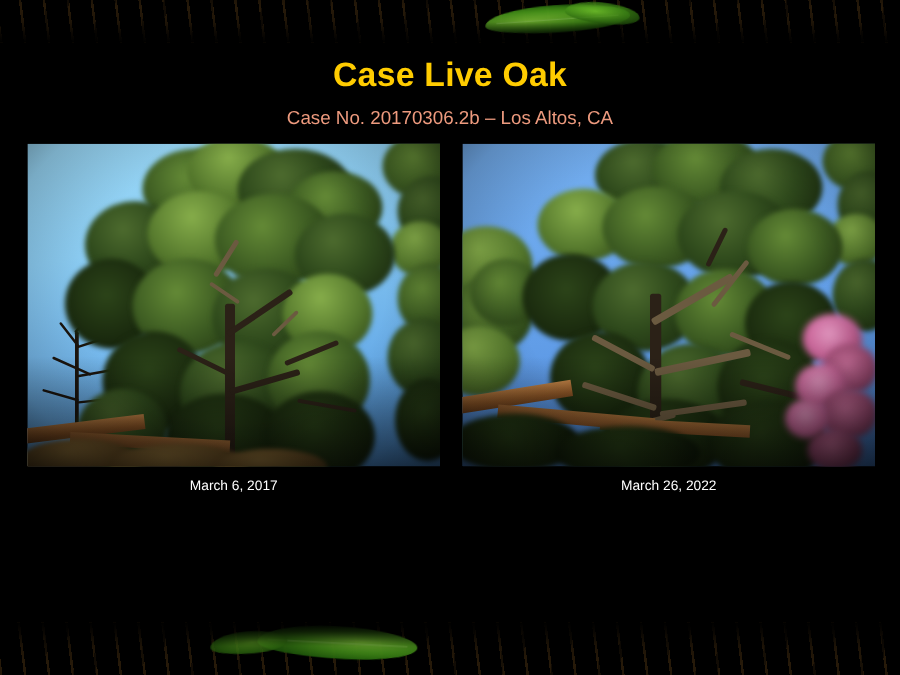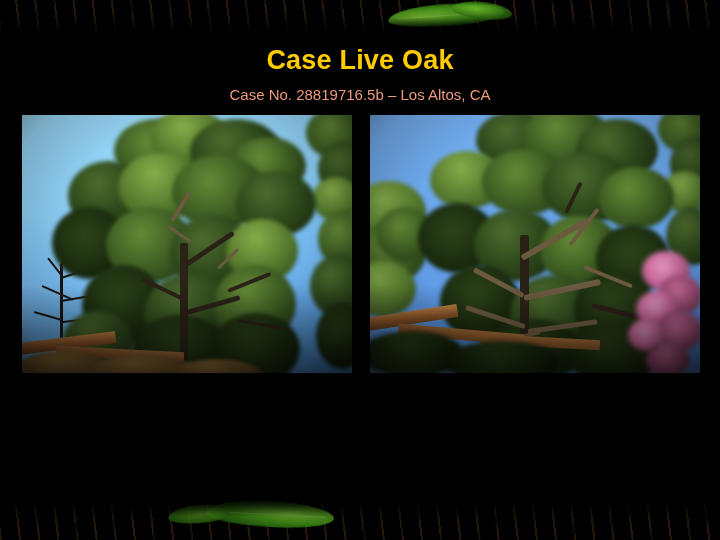--- a/index.html
+++ b/index.html
@@ -216,21 +216,21 @@
     <div class="flame-base"></div>
     <div class="flame-streaks"></div>
     <div class="leaf top-leaf">
       <div class="leaf-vein" style="left:8%;top:52%;width:84%;"></div>
     </div>
     <div class="leaf top-leaf2"></div>
     <div class="flame-fade-bottom"></div>
   </div>
 
   <div id="title">Case Live Oak</div>
-  <div id="subtitle">Case No. 28819716.5b – Los Altos, CA</div>
+  <div id="subtitle">Case No. 20170306.2b – Los Altos, CA</div>
 
   <div class="photo-wrap" style="left:22px; top:115px; width:330px; height:258px;">
     <div class="photo">
       <div class="sky sky-left"></div>
 
       <div class="canopy">
         <div class="blob leafy-mid" style="left:284px;top:-8px;width:62px;height:52px;"></div>
         <div class="blob leafy-dark" style="left:296px;top:26px;width:54px;height:56px;"></div>
         <div class="blob leafy-light" style="left:290px;top:62px;width:48px;height:44px;"></div>
         <div class="blob leafy-mid" style="left:296px;top:96px;width:50px;height:56px;"></div>
@@ -285,20 +285,21 @@
 
       <div class="roof roof-a" style="left:-2px;top:222px;width:96px;height:12px;transform:rotate(-7deg);"></div>
       <div class="roof roof-b" style="left:34px;top:234px;width:128px;height:10px;transform:rotate(3deg);"></div>
       <div class="blob shrub" style="left:-6px;top:236px;width:96px;height:36px;"></div>
       <div class="blob shrub" style="left:66px;top:240px;width:110px;height:34px;"></div>
       <div class="blob shrub" style="left:150px;top:244px;width:90px;height:30px;"></div>
 
       <div class="bottom-shade"></div>
       <div class="vignette"></div>
     </div>
+    <div class="caption" style="top:268px;">March 6, 2017</div>
   </div>
 
   <div class="photo-wrap" style="left:370px; top:115px; width:330px; height:258px;">
     <div class="photo">
       <div class="sky sky-right"></div>
 
       <div class="canopy">
         <div class="blob leafy-mid" style="left:288px;top:-10px;width:58px;height:48px;"></div>
         <div class="blob leafy-dark" style="left:300px;top:22px;width:50px;height:54px;"></div>
         <div class="blob leafy-light" style="left:292px;top:56px;width:46px;height:42px;"></div>
@@ -356,20 +357,21 @@
 
       <div class="roof roof-a" style="left:-4px;top:196px;width:92px;height:13px;transform:rotate(-9deg);"></div>
       <div class="roof roof-b" style="left:28px;top:214px;width:126px;height:11px;transform:rotate(5deg);"></div>
       <div class="roof roof-b" style="left:110px;top:222px;width:120px;height:10px;transform:rotate(3deg);"></div>
       <div class="blob leafy-deep" style="left:-10px;top:216px;width:104px;height:46px;"></div>
       <div class="blob leafy-deep" style="left:74px;top:226px;width:116px;height:42px;"></div>
 
       <div class="bottom-shade"></div>
       <div class="vignette"></div>
     </div>
+    <div class="caption" style="top:268px;">March 26, 2022</div>
   </div>
 
   <div class="border-band bottom">
     <div class="flame-base"></div>
     <div class="flame-streaks"></div>
     <div class="leaf bot-leaf">
       <div class="leaf-vein" style="left:6%;top:50%;width:88%;"></div>
     </div>
     <div class="leaf bot-leaf2"></div>
     <div class="flame-fade-top"></div>

